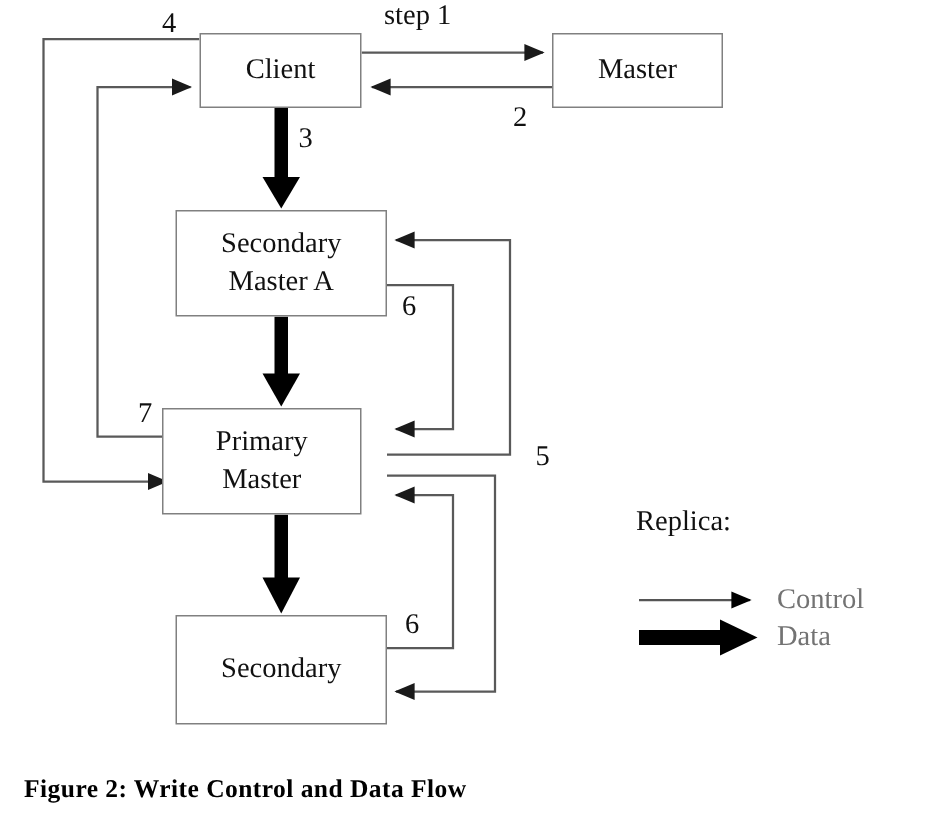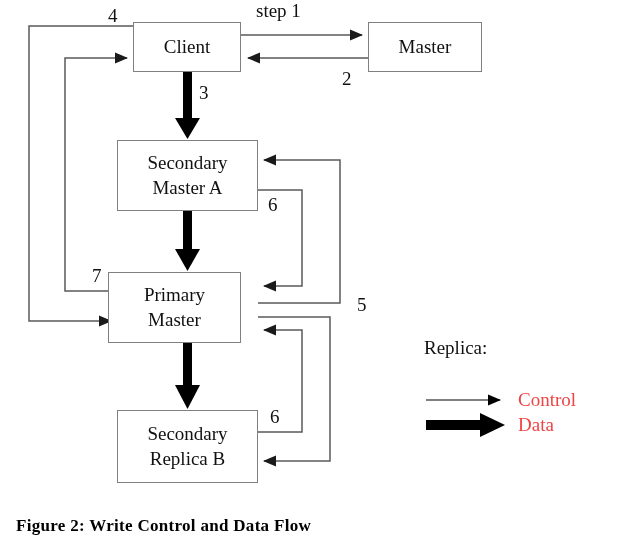--- a/index.html
+++ b/index.html
@@ -56,21 +56,21 @@
     font-family: "Liberation Serif", "DejaVu Serif", serif;
     font-size: 19px;
     color: #111111;
     z-index: 4;
     white-space: nowrap;
   }
   .legend-label {
     position: absolute;
     font-family: "Liberation Serif", "DejaVu Serif", serif;
     font-size: 19px;
-    color: #ef4444;
+    color: #737373;
     z-index: 4;
     white-space: nowrap;
   }
   #figure-caption {
     position: absolute;
     left: 16px;
     top: 516px;
     width: 623px;
     text-align: left;
     font-family: "Liberation Serif", "DejaVu Serif", serif;
@@ -155,21 +155,20 @@
     <span class="line2">Master A</span>
   </div>
 
   <div class="node-box" style="left:108px; top:272px; width:133px; height:71px;">
     <span>Primary</span>
     <span class="line2">Master</span>
   </div>
 
   <div class="node-box" style="left:117px; top:410px; width:141px; height:73px;">
     <span>Secondary</span>
-    <span class="line2">Replica B</span>
   </div>
 
   <div class="edge-label" style="left:256px; top:0;">step 1</div>
 
   <div class="edge-label" style="left:342px; top:68px;">2</div>
 
   <div class="edge-label" style="left:199px; top:82px;">3</div>
 
   <div class="edge-label" style="left:108px; top:5px;">4</div>
 

